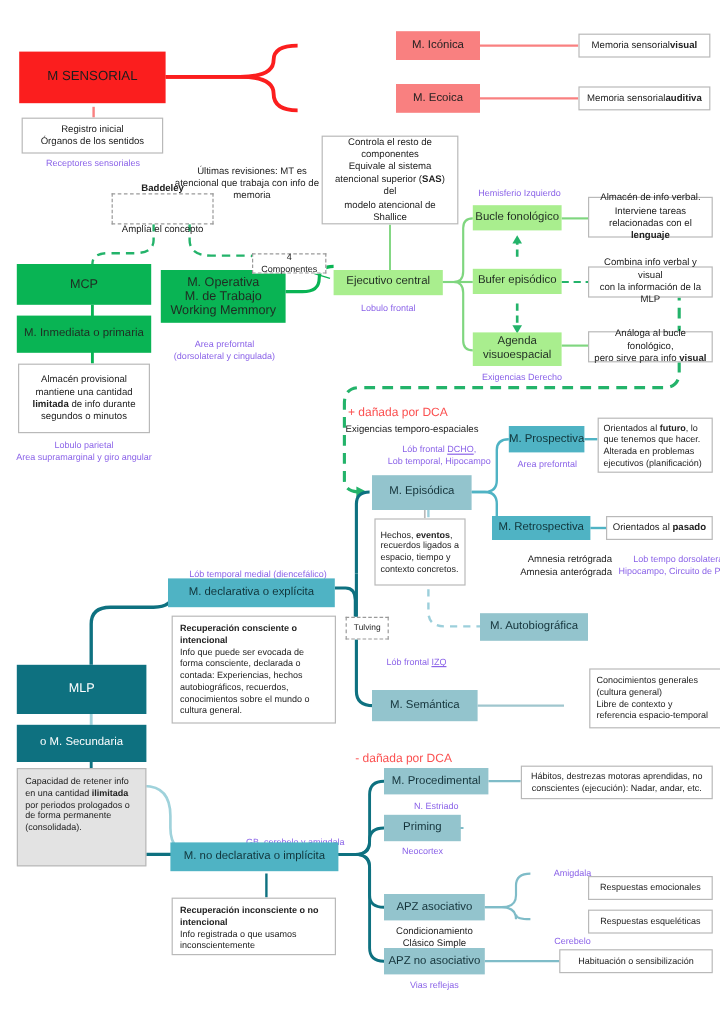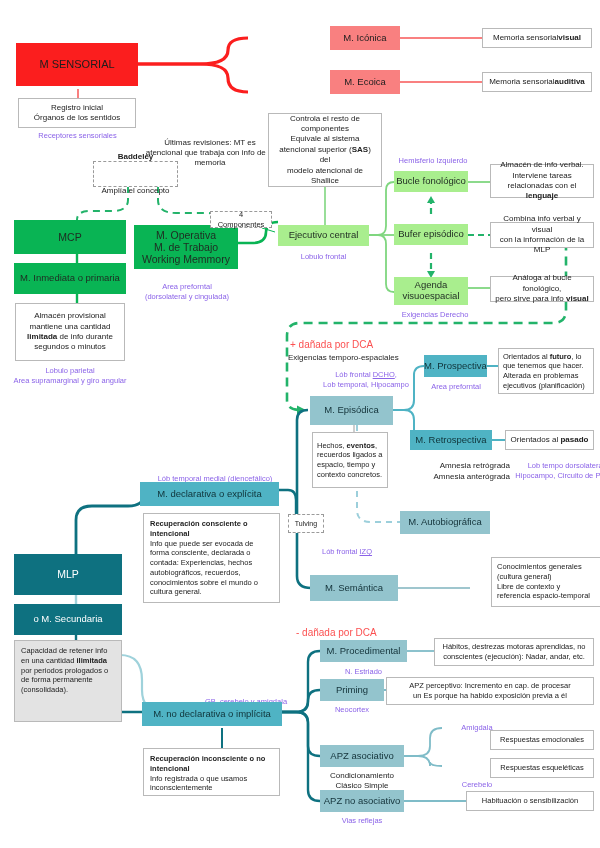--- a/index.html
+++ b/index.html
@@ -324,26 +324,20 @@
   <div class="ftext purple" style="left:320px;top:667px;width:87px;">N. Estriado</div>
   <div class="node note" style="left:434px;top:638px;width:160px;height:28px;font-size:7.5px;">
     <span>
       <span>Hábitos, destrezas motoras aprendidas, no</span><br>
       <span>conscientes (ejecución): Nadar, andar, etc.</span>
     </span>
   </div>
 
   <div class="node teal-pale" style="left:320px;top:679px;width:64px;height:22px;">Priming</div>
   <div class="ftext purple" style="left:320px;top:705px;width:64px;">Neocortex</div>
-  <div class="node note" style="left:386px;top:677px;width:208px;height:28px;font-size:7.5px;">
-    <span>
-      <span>APZ perceptivo: Incremento en cap. de procesar</span><br>
-      <span>un Es porque ha habido exposición previa a él</span>
-    </span>
-  </div>
 
   <div class="node teal-pale" style="left:320px;top:745px;width:84px;height:22px;">APZ asociativo</div>
   <div class="ftext dark" style="left:312px;top:771px;width:100px;line-height:1.3;">
     <div>Condicionamiento</div>
     <div>Clásico Simple</div>
   </div>
   <div class="ftext purple" style="left:442px;top:723px;width:70px;">Amigdala</div>
   <div class="node note" style="left:490px;top:730px;width:104px;height:20px;font-size:7.5px;">Respuestas emocionales</div>
   <div class="node note" style="left:490px;top:758px;width:104px;height:20px;font-size:7.5px;">Respuestas esqueléticas</div>
   <div class="ftext purple" style="left:442px;top:780px;width:70px;text-align:center;">Cerebelo</div>

